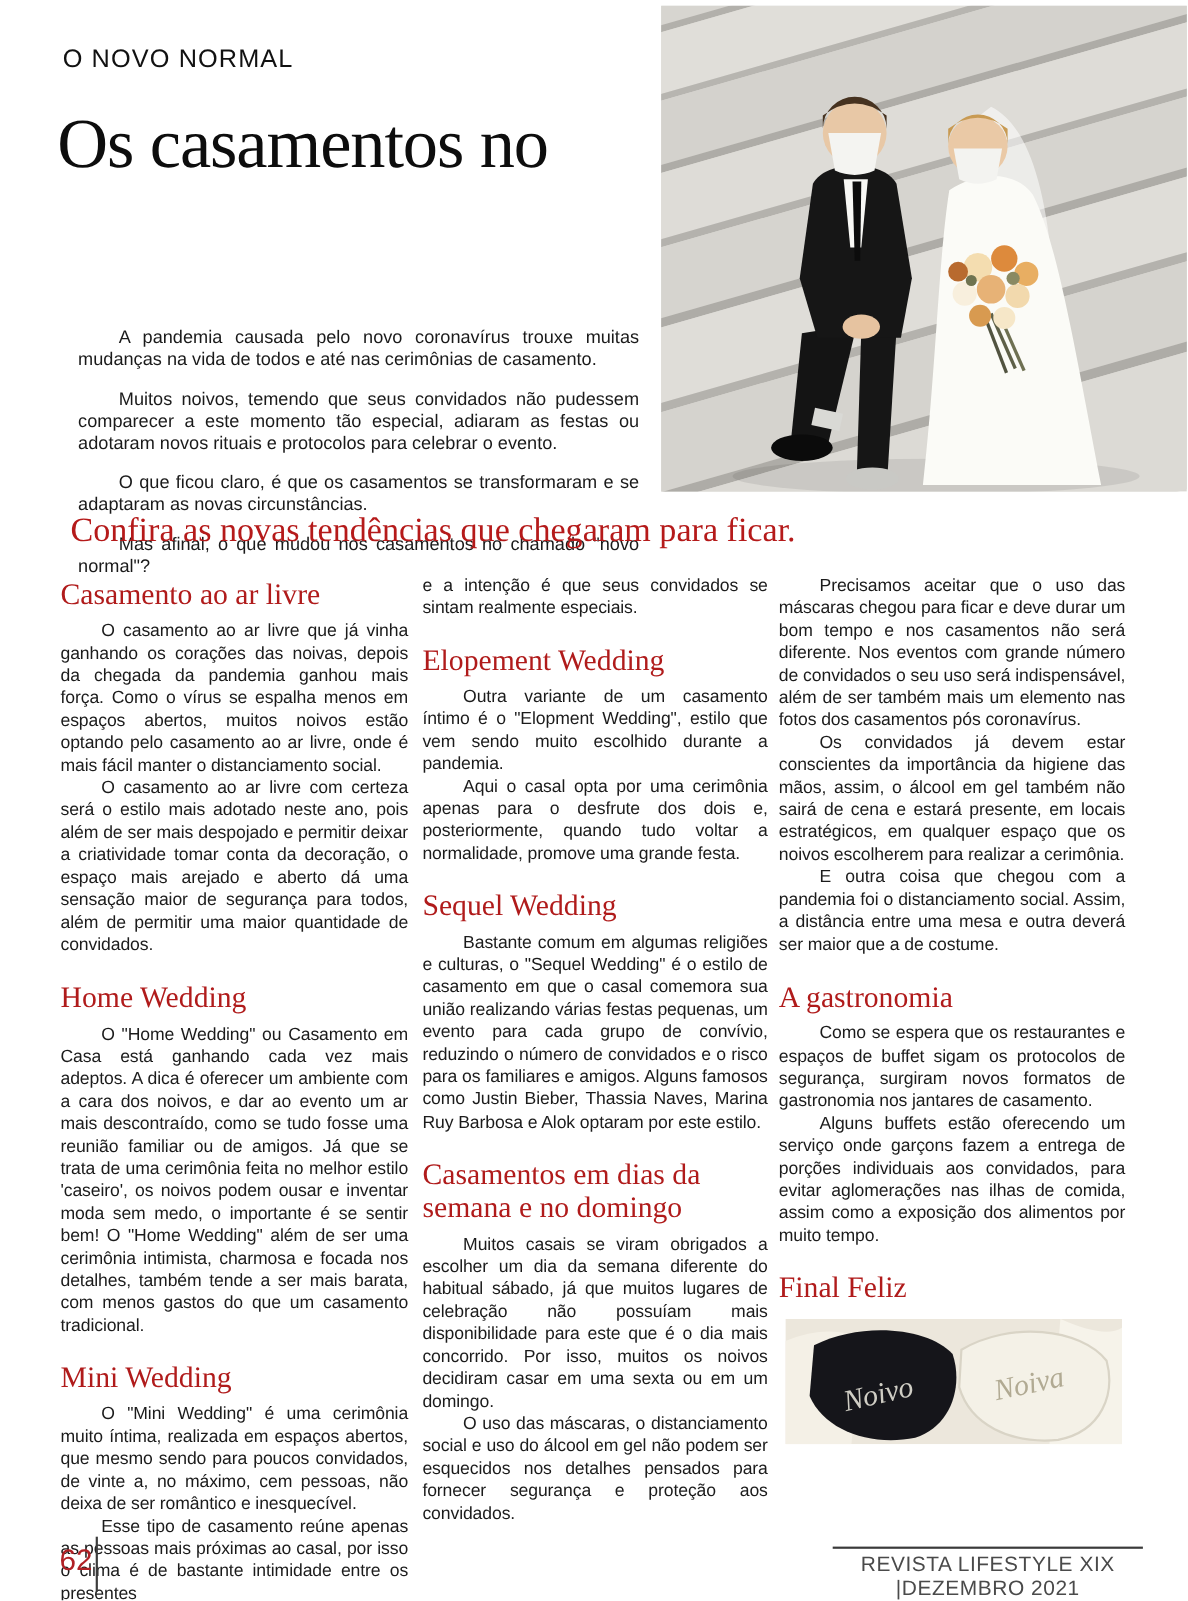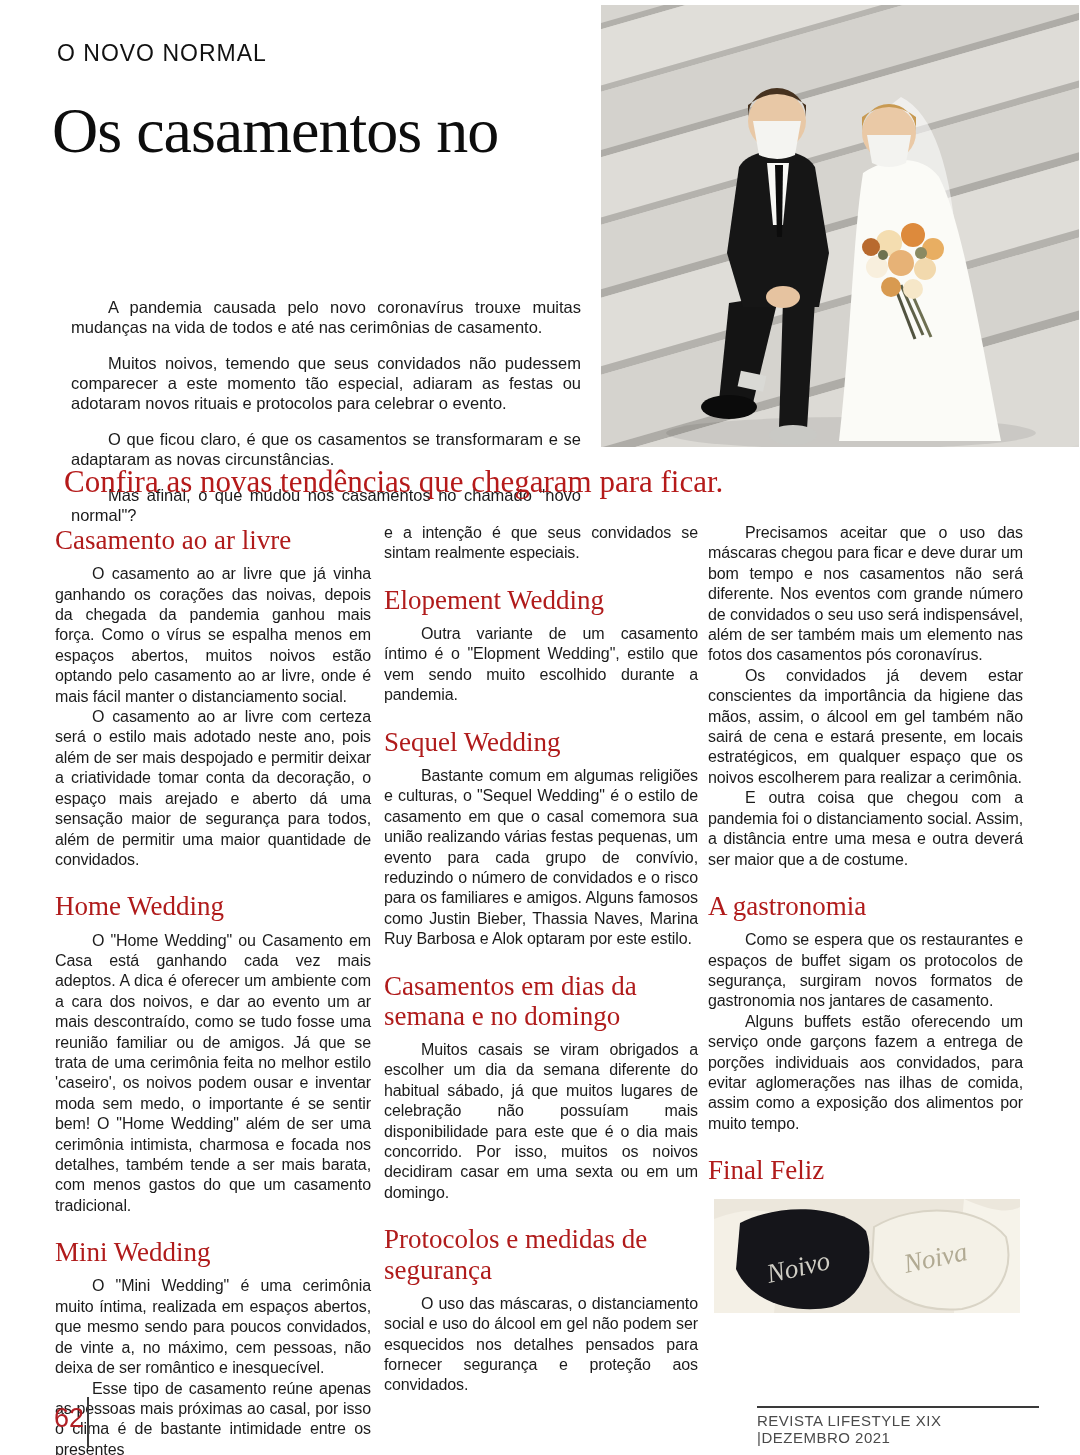--- a/index.html
+++ b/index.html
@@ -48,22 +48,22 @@
   .page-num{
     position:absolute;left:54px;top:1403px;font-size:27px;color:#b02025;
   }
   .page-num-rule{
     position:absolute;left:87px;top:1397px;width:2px;height:50px;background:#3c3c3c;
   }
   .footer-rule{
     position:absolute;left:757px;top:1406px;width:282px;height:2px;background:#3a3a3a;
   }
   .footer-credit{
-    position:absolute;left:757px;top:1412px;width:282px;text-align:left;
-    font-size:15px;letter-spacing:0.5px;color:#4a4a4a;
+    position:absolute;left:757px;top:1412px;width:282px;text-align:center;
+    font-size:19px;letter-spacing:0.5px;color:#4a4a4a;
   }
 </style>
 </head>
 <body>
 
 <div id="page">
 
   <div class="kicker">O NOVO NORMAL</div>
 
   <div class="title">
@@ -152,25 +152,25 @@
     <p>O "Home Wedding" ou Casamento em Casa está ganhando cada vez mais adeptos. A dica é oferecer um ambiente com a cara dos noivos, e dar ao evento um ar mais descontraído, como se tudo fosse uma reunião familiar ou de amigos. Já que se trata de uma cerimônia feita no melhor estilo 'caseiro', os noivos podem ousar e inventar moda sem medo, o importante é se sentir bem! O "Home Wedding" além de ser uma cerimônia intimista, charmosa e focada nos detalhes, também tende a ser mais barata, com menos gastos do que um casamento tradicional.</p>
     <h3>Mini Wedding</h3>
     <p>O "Mini Wedding" é uma cerimônia muito íntima, realizada em espaços abertos, que mesmo sendo para poucos convidados, de vinte a, no máximo, cem pessoas, não deixa de ser romântico e inesquecível.</p>
     <p>Esse tipo de casamento reúne apenas as pessoas mais próximas ao casal, por isso o clima é de bastante intimidade entre os presentes</p>
   </div>
 
   <div class="col" style="left:384px;width:314px">
     <p class="no-indent">e a intenção é que seus convidados se sintam realmente especiais.</p>
     <h3>Elopement Wedding</h3>
     <p>Outra variante de um casamento íntimo é o "Elopment Wedding", estilo que vem sendo muito escolhido durante a pandemia.</p>
+    <p>Aqui o casal opta por uma cerimônia apenas para o desfrute dos dois e, posteriormente, quando tudo voltar a normalidade, promove uma grande festa.</p>
     <h3>Sequel Wedding</h3>
     <p>Bastante comum em algumas religiões e culturas, o "Sequel Wedding" é o estilo de casamento em que o casal comemora sua união realizando várias festas pequenas, um evento para cada grupo de convívio, reduzindo o número de convidados e o risco para os familiares e amigos. Alguns famosos como Justin Bieber, Thassia Naves, Marina Ruy Barbosa e Alok optaram por este estilo.</p>
     <h3>Casamentos em dias da semana e no domingo</h3>
     <p>Muitos casais se viram obrigados a escolher um dia da semana diferente do habitual sábado, já que muitos lugares de celebração não possuíam mais disponibilidade para este que é o dia mais concorrido. Por isso, muitos os noivos decidiram casar em uma sexta ou em um domingo.</p>
-    <h3>Protocolos e medidas de segurança</h3>
     <p>O uso das máscaras, o distanciamento social e uso do álcool em gel não podem ser esquecidos nos detalhes pensados para fornecer segurança e proteção aos convidados.</p>
   </div>
 
   <div class="col" style="left:708px;width:315px">
     <p>Precisamos aceitar que o uso das máscaras chegou para ficar e deve durar um bom tempo e nos casamentos não será diferente. Nos eventos com grande número de convidados o seu uso será indispensável, além de ser também mais um elemento nas fotos dos casamentos pós coronavírus.</p>
     <p>Os convidados já devem estar conscientes da importância da higiene das mãos, assim, o álcool em gel também não sairá de cena e estará presente, em locais estratégicos, em qualquer espaço que os noivos escolherem para realizar a cerimônia.</p>
     <p>E outra coisa que chegou com a pandemia foi o distanciamento social. Assim, a distância entre uma mesa e outra deverá ser maior que a de costume.</p>
     <h3>A gastronomia</h3>
     <p>Como se espera que os restaurantes e espaços de buffet sigam os protocolos de segurança, surgiram novos formatos de gastronomia nos jantares de casamento.</p>
     <p>Alguns buffets estão oferecendo um serviço onde garçons fazem a entrega de porções individuais aos convidados, para evitar aglomerações nas ilhas de comida, assim como a exposição dos alimentos por muito tempo.</p>

